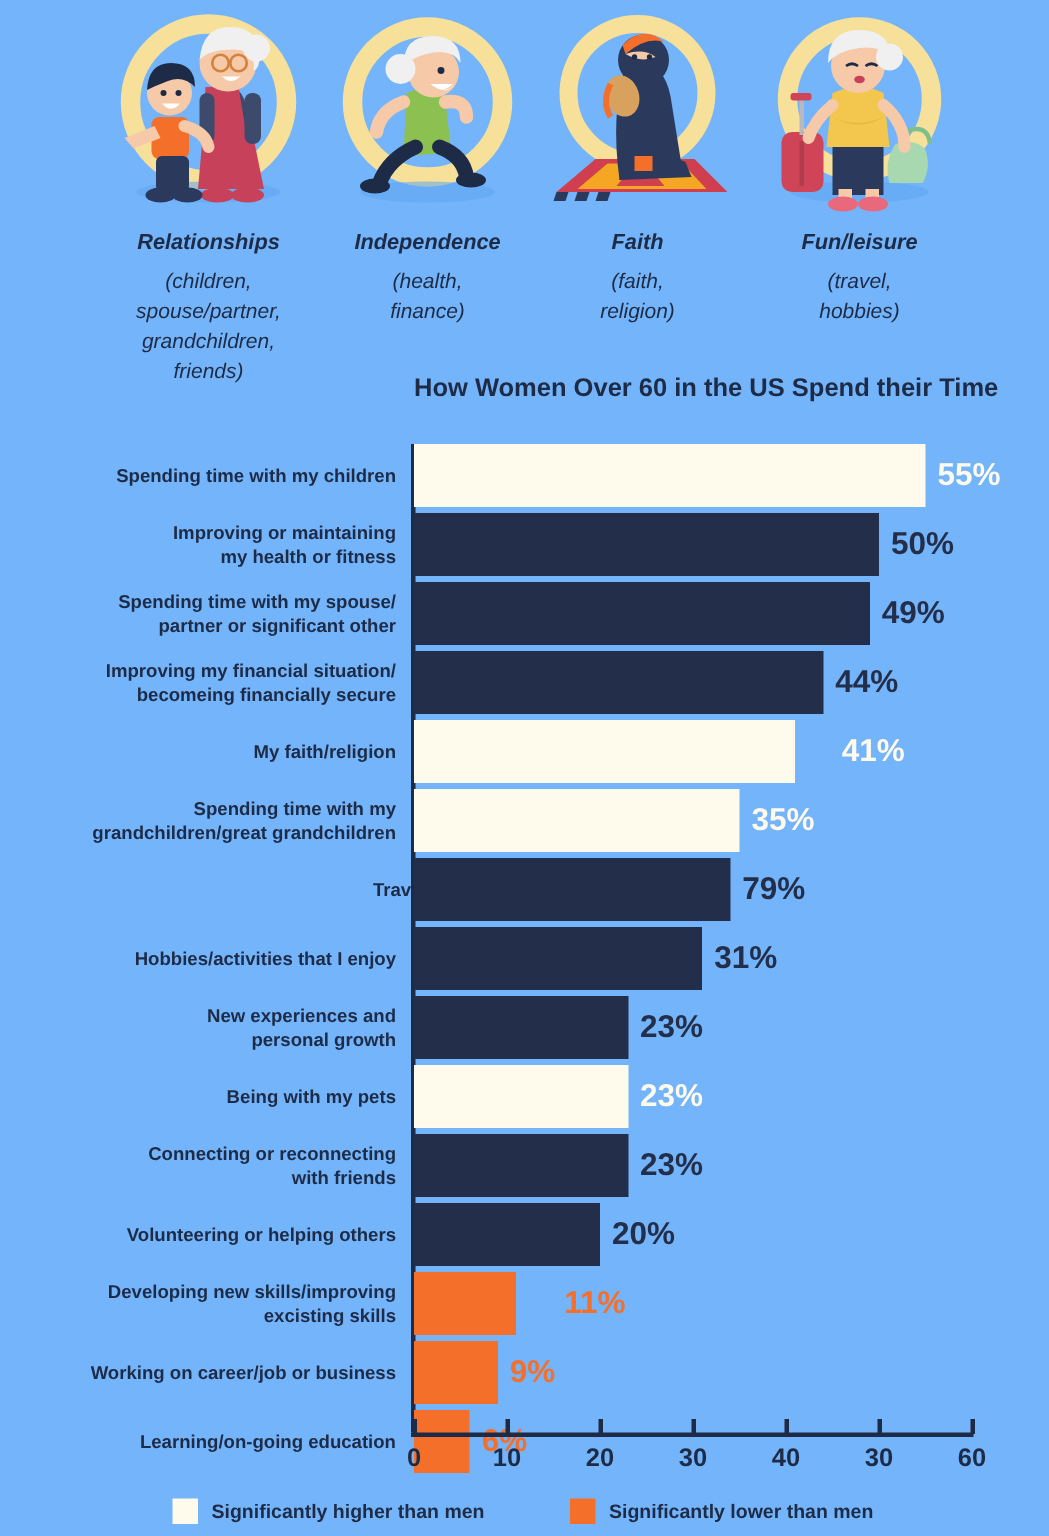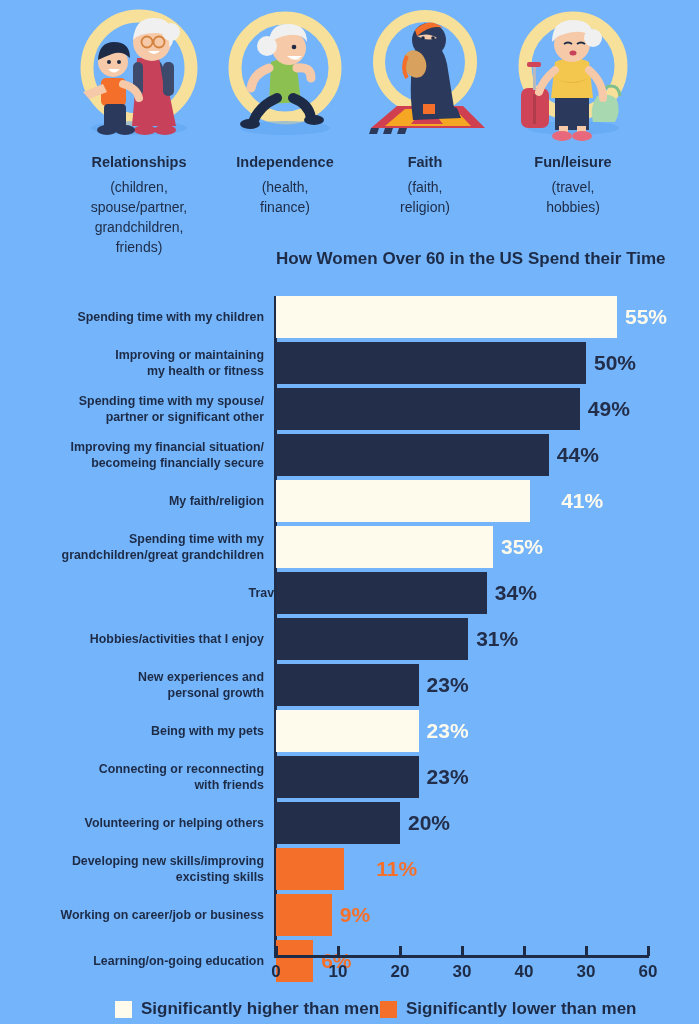--- a/index.html
+++ b/index.html
@@ -16,20 +16,21 @@
     position: relative;
   }
 
   
   .illustrations {
     position: absolute;
     left: 0;
     top: 0;
     width: 605px;
     height: 248px;
+    font-style: italic;
   }
   .illo-col {
     position: absolute;
     top: 0;
     width: 160px;
     text-align: center;
   }
   .illo-col.c0 { left: 59px; }
   .illo-col.c1 { left: 205px; }
   .illo-col.c2 { left: 345px; }
@@ -171,21 +172,21 @@
   }
   .legend-item.l0 { left: 115px; top: 4px; }
   .legend-item.l1 { left: 380px; top: 4px; }
   .swatch {
     width: 17px;
     height: 17px;
   }
   .swatch.cream  { background: #fffbec; }
   .swatch.orange { background: #f4702a; }
   .legend-text {
-    font-size: 17px;
+    font-size: 13px;
     font-weight: bold;
     color: #1d2b46;
     white-space: nowrap;
   }
 </style>
 </head>
 <body>
 
 <div class="illustrations">
 
@@ -354,21 +355,21 @@
       </div>
       <div class="row" style="top: 236px;">
         <div class="row-label" style="white-space: pre-line;">Spending time with my
 grandchildren/great grandchildren</div>
         <div class="bar cream" style="width: 217px;"></div>
         <div class="bar-value cream" style="left: 493px;">35%</div>
       </div>
       <div class="row" style="top: 282px;">
         <div class="row-label" style="white-space: pre-line; padding-left: 39px;">Traveling</div>
         <div class="bar navy" style="width: 210.8px;"></div>
-        <div class="bar-value navy" style="left: 486.8px;">34%</div>
+        <div class="bar-value navy" style="left: 486.8px;">79%</div>
       </div>
       <div class="row" style="top: 328px;">
         <div class="row-label" style="white-space: pre-line;">Hobbies/activities that I enjoy</div>
         <div class="bar navy" style="width: 192.2px;"></div>
         <div class="bar-value navy" style="left: 468.2px;">31%</div>
       </div>
       <div class="row" style="top: 374px;">
         <div class="row-label" style="white-space: pre-line;">New experiences and
 personal growth</div>
         <div class="bar navy" style="width: 142.6px;"></div>

